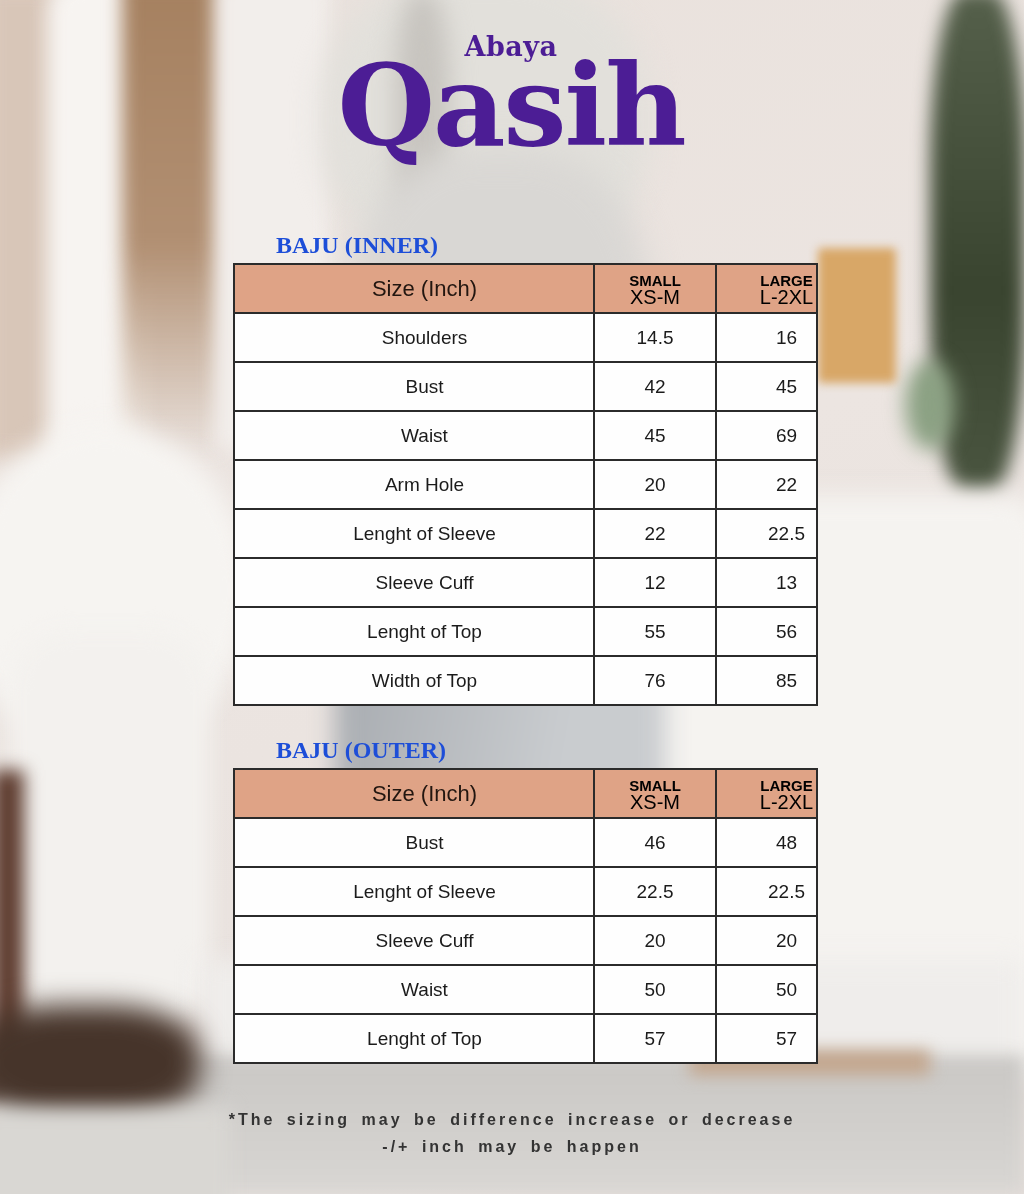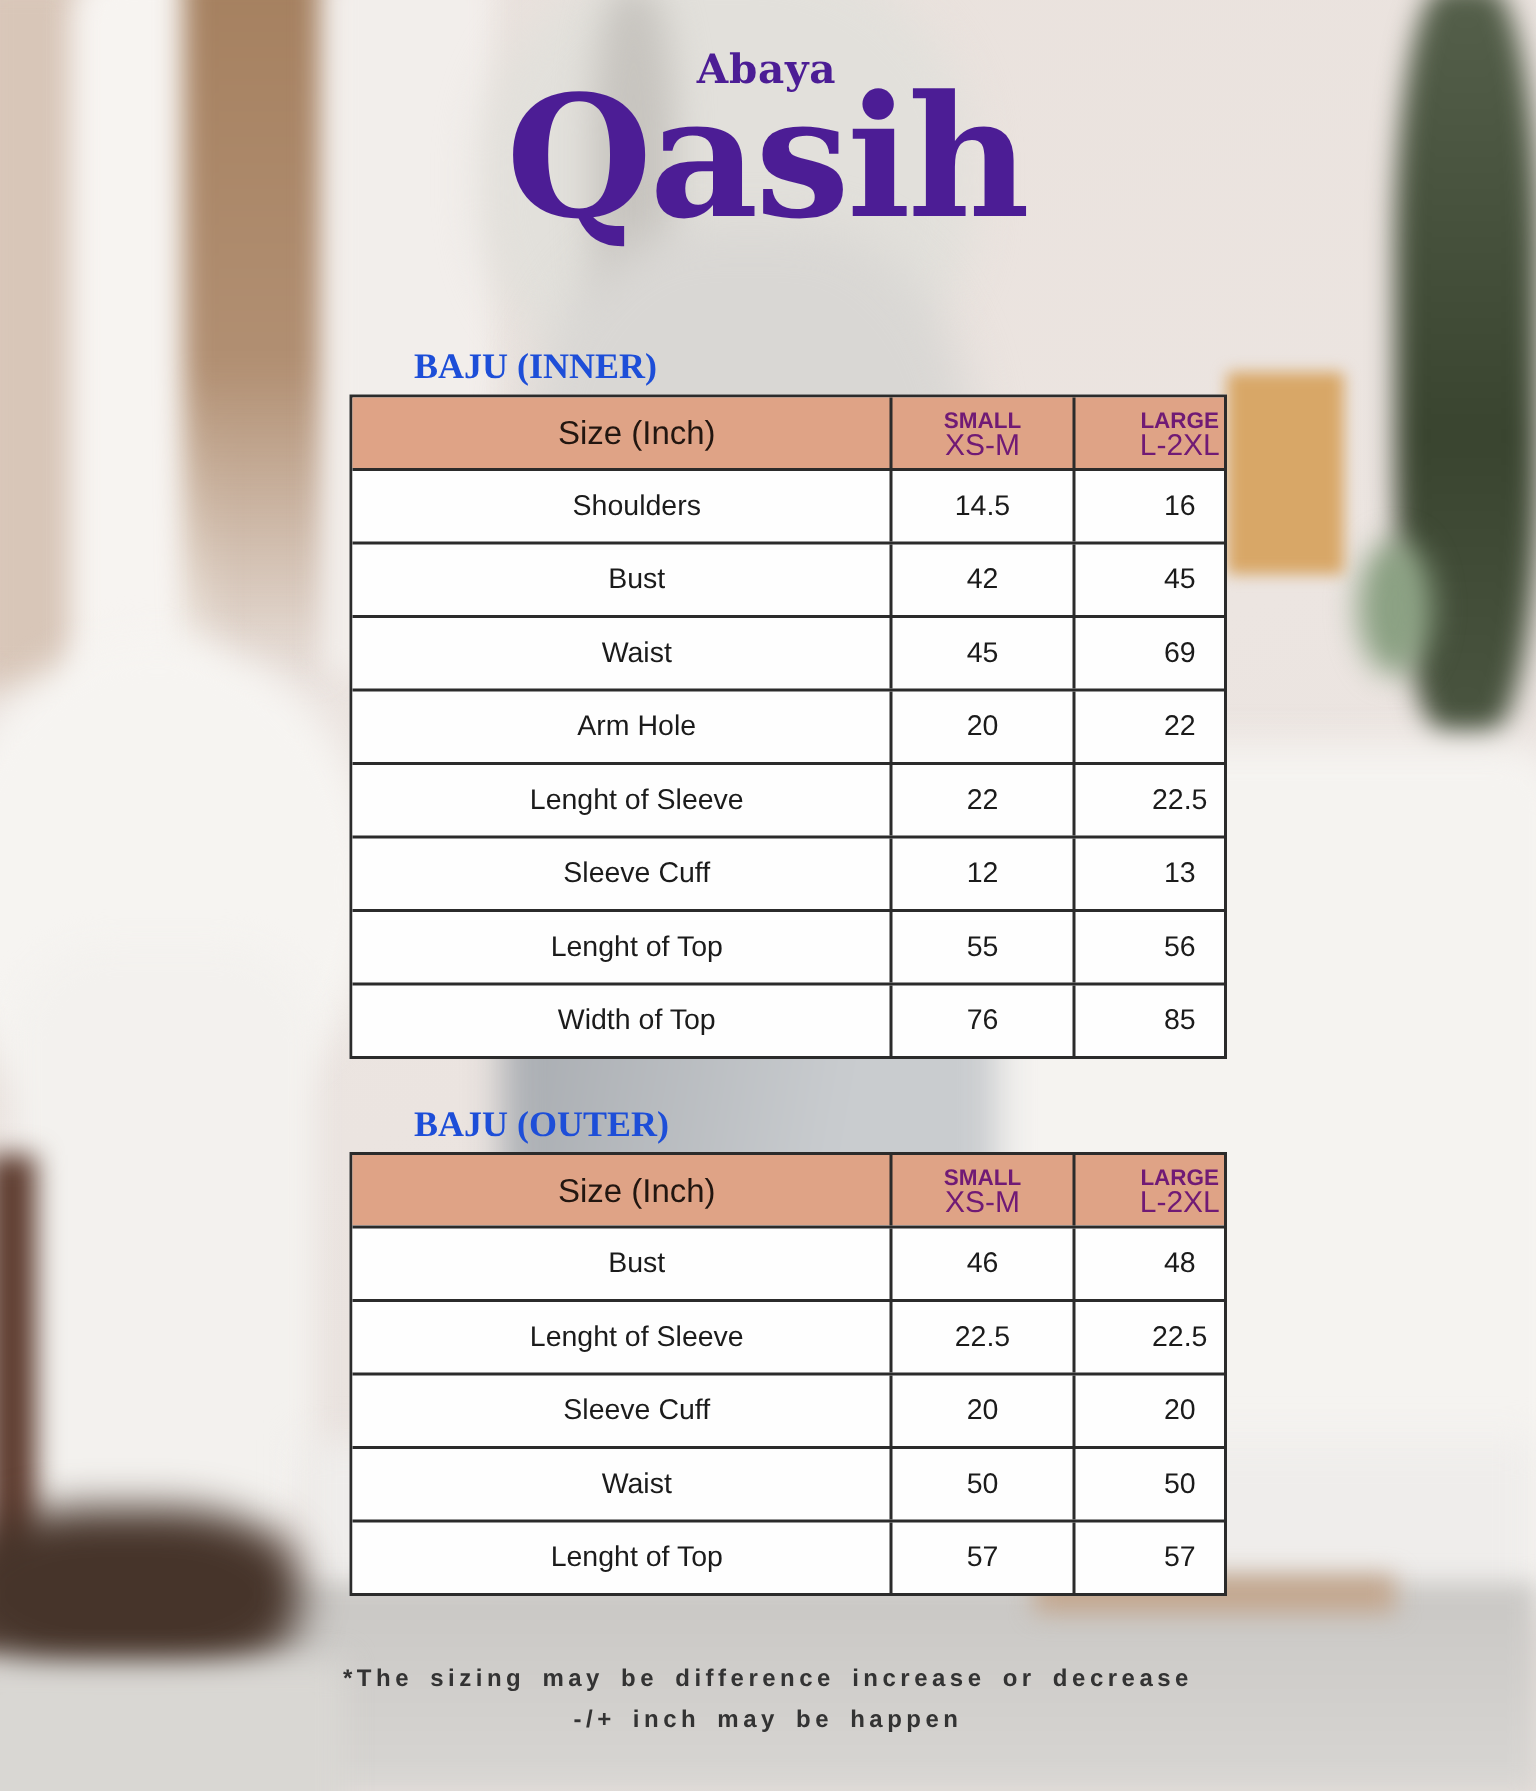--- a/index.html
+++ b/index.html
@@ -51,21 +51,21 @@
     border:2px solid var(--table-border,#2b2b2b);background:var(--cell-bg,#fefefe);
   }
   #table-inner{top:263px;}
   #table-outer{top:768px;}
   .t-header{display:flex;height:47px;background:var(--header-tan,#dfa386);}
   .t-row{display:flex;height:47px;border-top:2px solid var(--table-border,#2b2b2b);background:var(--cell-bg,#fefefe);}
   .c1{flex:0 0 337px;display:flex;align-items:center;justify-content:center;padding-left:21px;}
   .c2,.c3{flex:0 0 120px;display:flex;align-items:center;justify-content:center;border-left:2px solid var(--table-border,#2b2b2b);}
   .c3{flex:1 1 auto;padding-left:40px;}
   .t-header .c1{font-size:22px;color:#221610;}
-  .hdr-stack{text-align:center;color:#701a75;}
+  .hdr-stack{text-align:center;color:#000000;}
   .hdr-line1{font-weight:700;font-size:15px;line-height:17px;}
   .hdr-line2{font-weight:400;font-size:20px;line-height:16px;}
   .t-row .c1{font-size:19px;color:var(--text-primary,#1b1b1b);}
   .t-row .c2,.t-row .c3{font-size:19px;color:var(--text-primary,#1b1b1b);}
 
   .footnote{
     position:absolute;left:0;top:1106px;width:1024px;text-align:center;
     font-size:16px;line-height:27px;font-weight:600;color:#333333;
     letter-spacing:3px;word-spacing:4px;
   }

